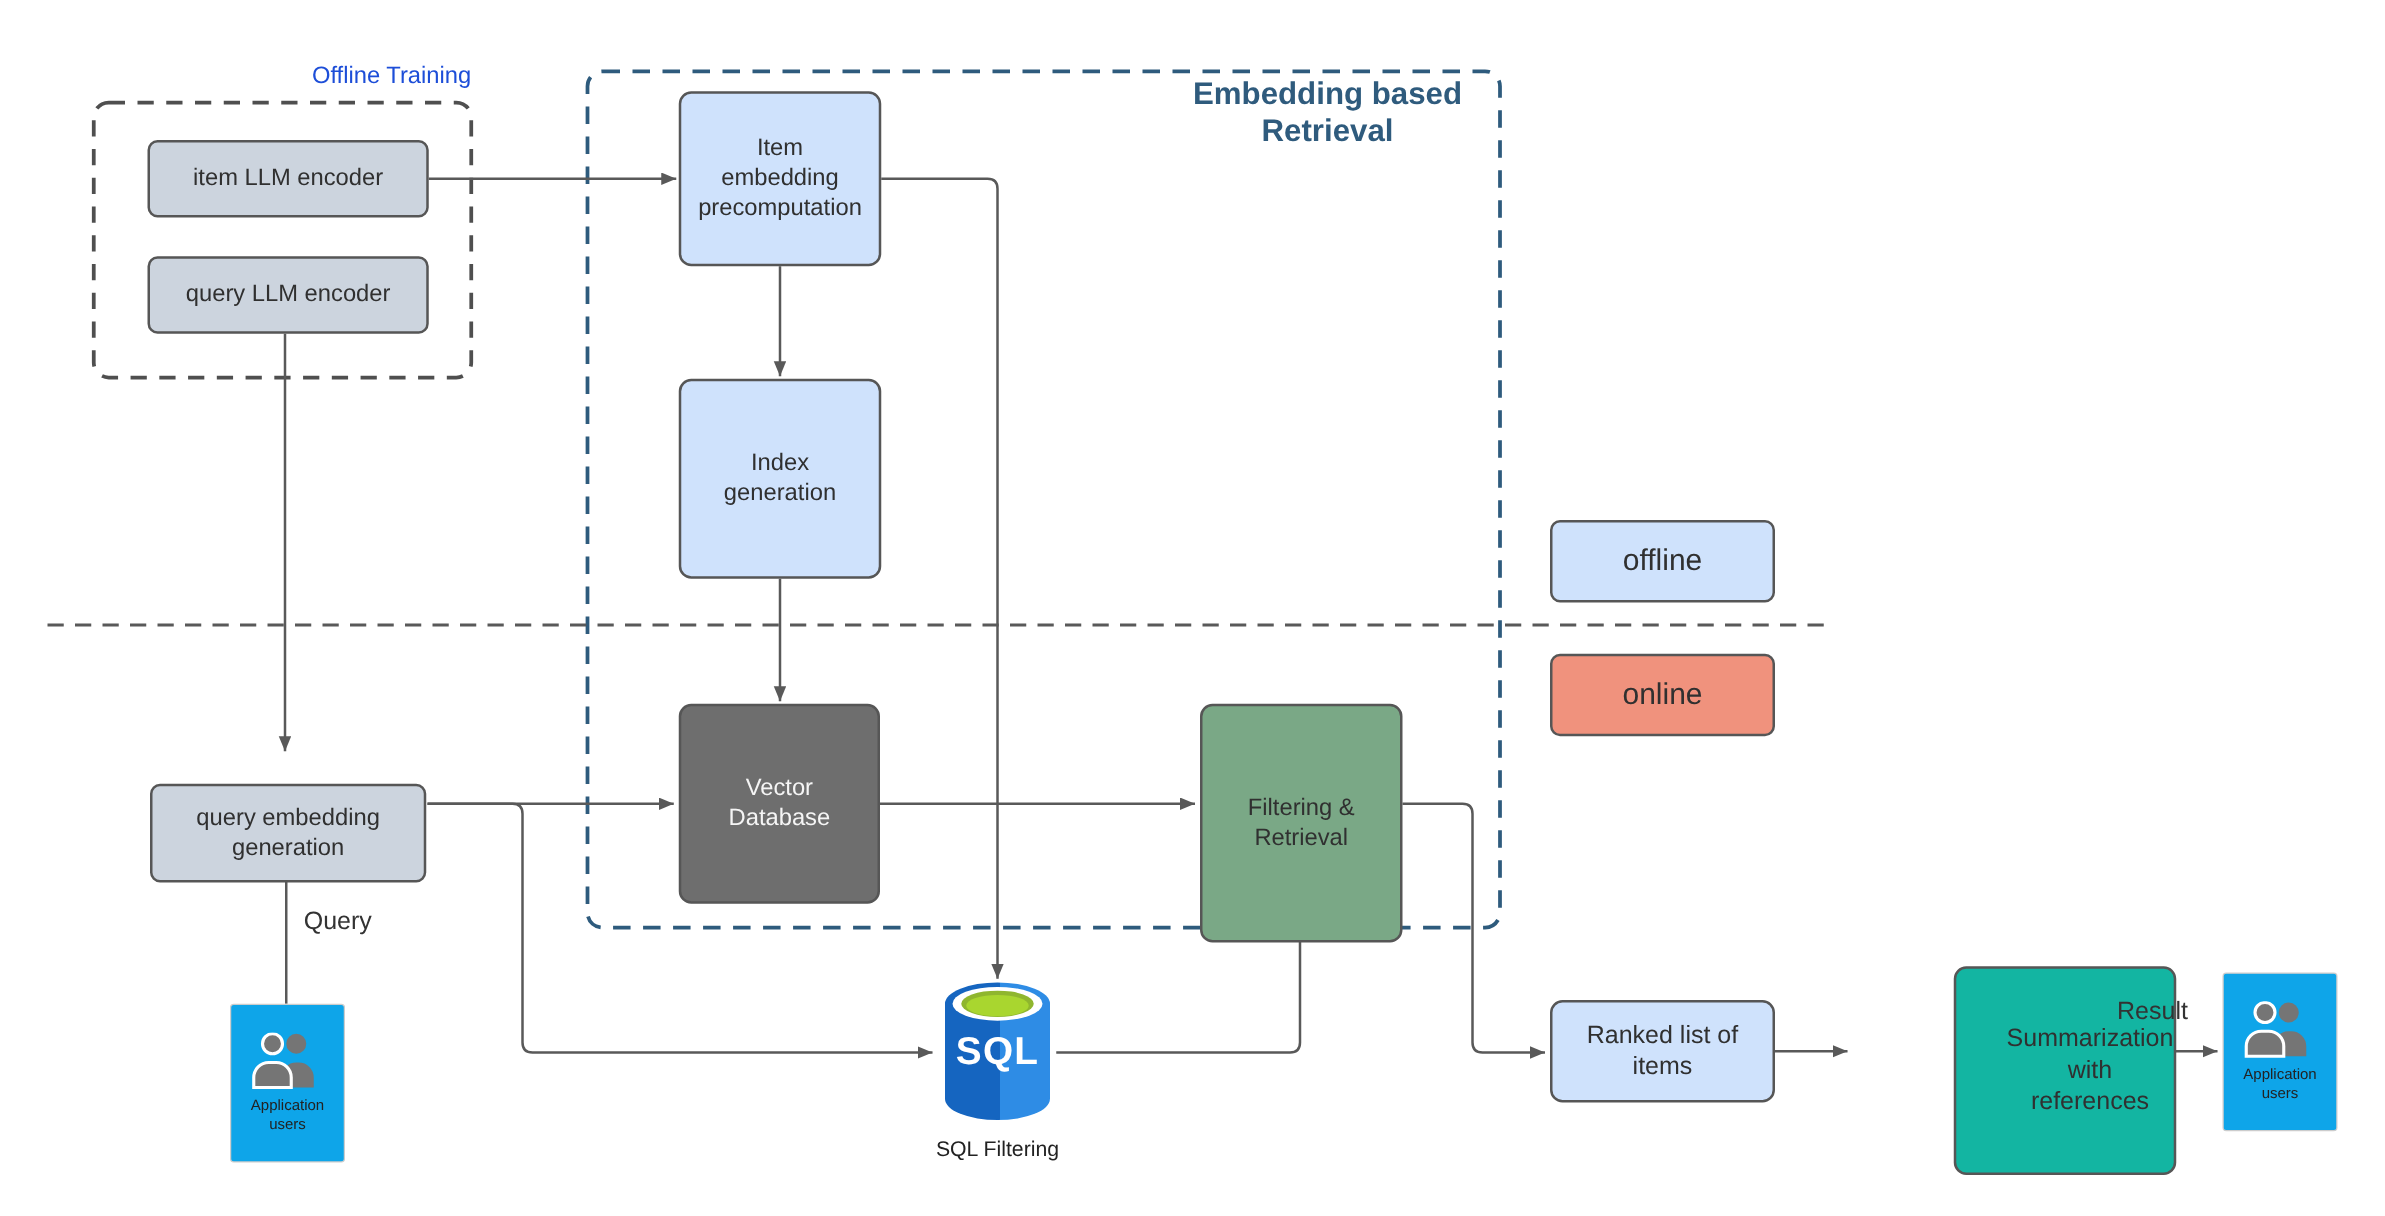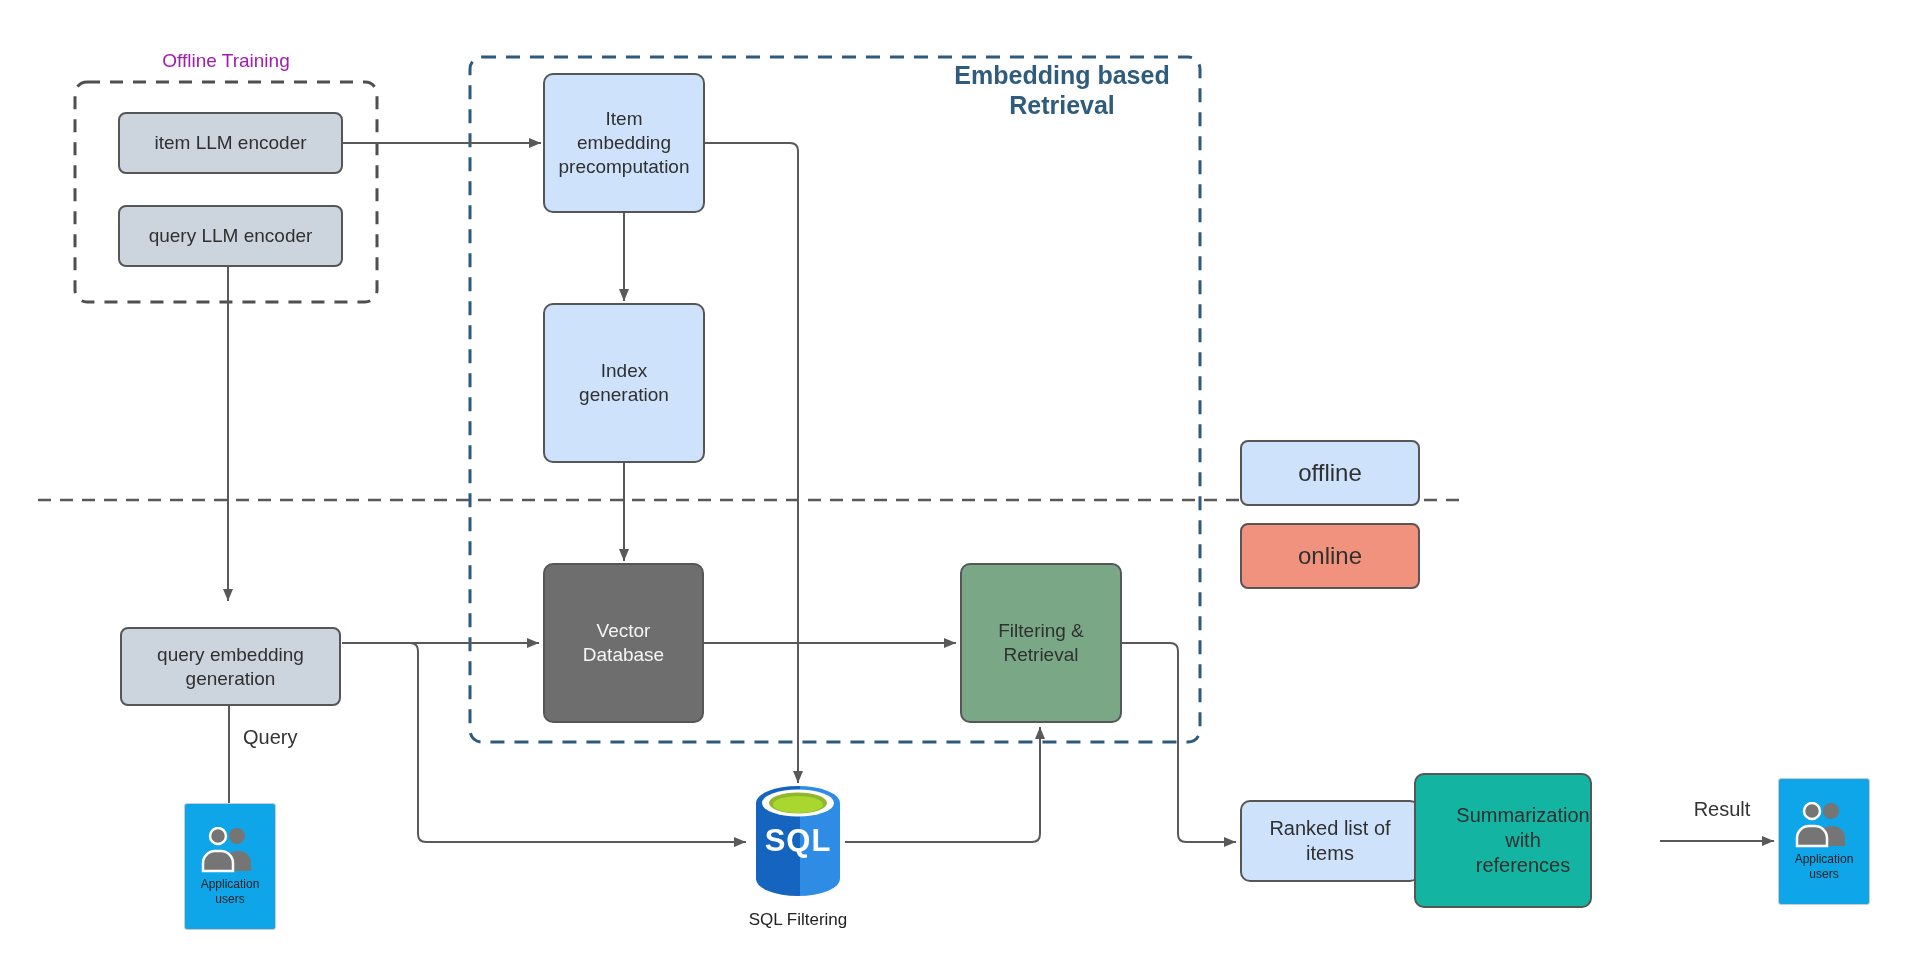--- a/index.html
+++ b/index.html
@@ -10,21 +10,21 @@
         text-align:center;border:2px solid #565656;border-radius:10px;
         font-size:19px;line-height:1.25;color:#303030;white-space:pre-line;z-index:2;}
   .node-gray{background:#ccd4de;}
   .node-blue{background:#cfe2fc;}
   .node-dark{background:#6e6e6e;color:#f5f5f5;}
   .node-green{background:#7aa886;}
   .node-teal{background:#13b5a2;font-size:20px;}
   .node-salmon{background:#f0927d;}
   .legend{font-size:24px;}
   .rl{font-size:20px;}
-  .grouptitle{position:absolute;text-align:center;font-size:19px;color:#a21caf;z-index:2;}
+  .grouptitle{position:absolute;text-align:right;font-size:19px;color:#1d4ed8;z-index:2;}
   .ebr-title{position:absolute;text-align:center;font-size:25px;font-weight:bold;color:#2f5b7d;
              line-height:1.2;white-space:pre-line;z-index:2;}
   .edge-label{position:absolute;font-size:20px;color:#333;z-index:3;}
   .card{position:absolute;box-sizing:border-box;background:#0ea5e9;border:1px solid #cccccc;border-radius:3px;
         display:flex;flex-direction:column;align-items:center;justify-content:center;z-index:2;}
   .card .lbl{font-size:12px;line-height:1.25;text-align:center;color:#222;white-space:pre-line;}
   .sqlwrap{position:absolute;z-index:2;}
   .sqltext{position:absolute;left:0;width:100%;text-align:center;color:#ffffff;
            font-size:31px;font-weight:bold;letter-spacing:1px;z-index:3;}
   .sqllabel{position:absolute;text-align:center;font-size:17px;color:#222;z-index:2;}
@@ -67,29 +67,29 @@
 
 <div class="node node-gray" style="left:118px;top:112px;width:225px;height:62px;border-radius:8px;">item LLM encoder</div>
 <div class="node node-gray" style="left:118px;top:205px;width:225px;height:62px;border-radius:8px;">query LLM encoder</div>
 <div class="node node-blue" style="left:543px;top:73px;width:162px;height:140px;">Item
 embedding
 precomputation</div>
 <div class="node node-blue" style="left:543px;top:303px;width:162px;height:160px;">Index
 generation</div>
 <div class="node node-dark" style="left:543px;top:563px;width:161px;height:160px;">Vector
 Database</div>
-<div class="node node-green" style="left:960px;top:563px;width:162px;height:160px;">Filtering &amp;
+<div class="node node-green" style="left:960px;top:563px;width:162px;height:191px;">Filtering &amp;
 Retrieval</div>
 <div class="node node-gray" style="left:120px;top:603px;width:221px;height:79px;border-radius:8px;margin-top:24px;">query embedding
 generation</div>
-<div class="node node-blue legend" style="left:1240px;top:416px;width:180px;height:66px;border-radius:8px;margin-top:24px;">offline</div>
+<div class="node node-blue legend" style="left:1240px;top:416px;width:180px;height:66px;border-radius:8px;">offline</div>
 <div class="node node-salmon legend" style="left:1240px;top:523px;width:180px;height:66px;border-radius:8px;">online</div>
 <div class="node node-blue rl" style="left:1240px;top:800px;width:180px;height:82px;">Ranked list of
 items</div>
-<div class="node node-teal" style="left:1414px;top:773px;width:178px;height:135px;padding-left:40px;">Summarization
+<div class="node node-teal" style="left:1563px;top:773px;width:178px;height:167px;padding-left:40px;">Summarization
 with references</div>
 
 <div class="edge-label" style="left:243px;top:726px;">Query</div>
 <div class="edge-label" style="left:1672px;top:798px;width:100px;text-align:center;">Result</div>
 
 <div class="sqlwrap" style="left:750px;top:785px;width:96px;height:116px;">
   <svg width="96" height="116" viewBox="0 0 96 116">
     <defs>
       <linearGradient id="sqlg" x1="0" y1="0" x2="1" y2="0">
         <stop offset="0" stop-color="#1565c0"></stop>

